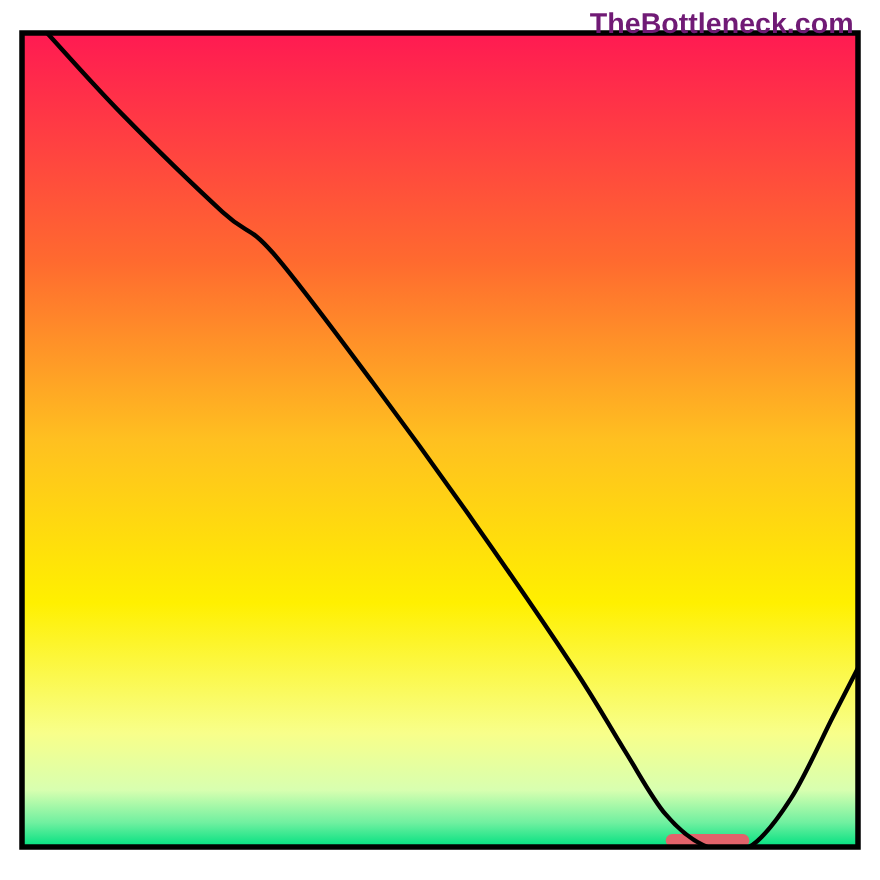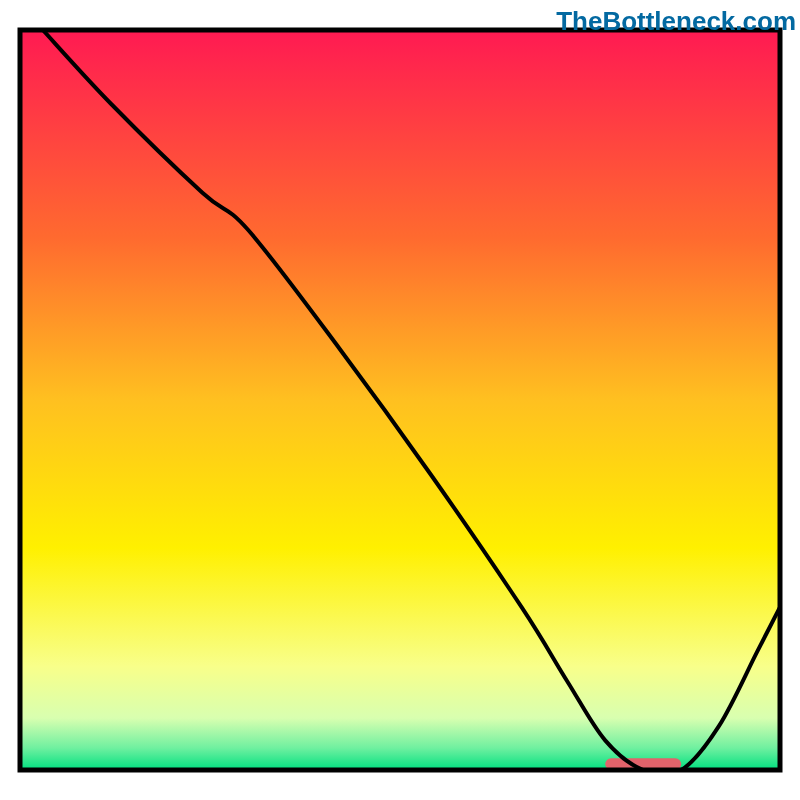--- a/index.html
+++ b/index.html
@@ -11,25 +11,25 @@
     overflow: hidden;
   }
   .chart-container {
     position: relative;
     width: 800px;
     height: 800px;
   }
   .watermark {
     position: absolute;
     top: 6px;
-    right: 4px;
+    right: 24px;
     font-family: Arial, Helvetica, sans-serif;
     font-size: 26px;
     font-weight: bold;
-    color: #0369a1;
+    color: #701a75;
     z-index: 10;
   }
   svg {
     display: block;
   }
 </style>
 </head>
 <body>
 
 <div class="chart-container">

